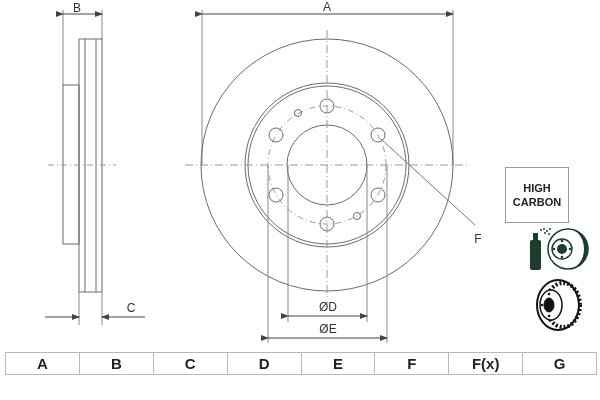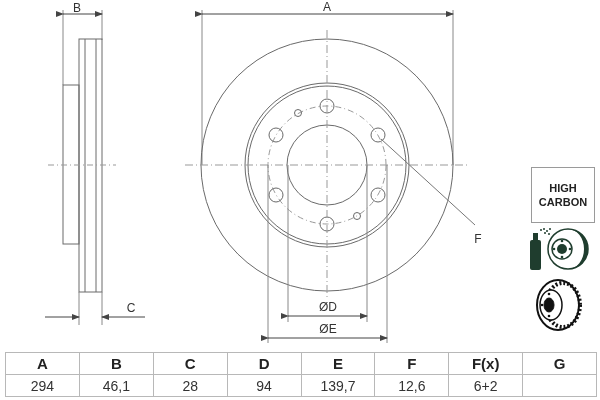--- a/index.html
+++ b/index.html
@@ -3,21 +3,21 @@
 <meta charset="utf-8">
 <style>
   html, body { margin: 0; padding: 0; background: #ffffff; }
   body { width: 600px; height: 400px; position: relative; overflow: hidden; font-family: "Liberation Sans", "DejaVu Sans", sans-serif; color: #222; }
   #drawing { position: absolute; left: 0; top: 0; width: 600px; height: 350px; }
   .spec-table { position: absolute; left: 5px; top: 352px; width: 592px; border-collapse: collapse; table-layout: fixed; }
   .spec-table td { border: 1px solid #b8b8b8; text-align: center; height: 21px; padding: 0; font-size: 14px; }
   .spec-table tr.hdr td { font-weight: bold; font-size: 15px; color: #222; }
   .spec-table tr.val td { color: #333; }
   .lbl { font-family: "Liberation Sans", "DejaVu Sans", sans-serif; font-size: 12px; fill: #333; }
-  .badge { position: absolute; left: 531px; top: 167px; width: 64px; height: 56px; border: 1px solid #9a9a9a; box-sizing: border-box; display: flex; flex-direction: column; align-items: center; justify-content: center; font-weight: bold; font-size: 11px; line-height: 14px; color: #222; }
+  .badge { position: absolute; left: 505px; top: 167px; width: 64px; height: 56px; border: 1px solid #9a9a9a; box-sizing: border-box; display: flex; flex-direction: column; align-items: center; justify-content: center; font-weight: bold; font-size: 11px; line-height: 14px; color: #222; }
 </style>
 </head>
 <body>
 
 <svg id="drawing" viewBox="0 0 600 350" xmlns="http://www.w3.org/2000/svg">
   <defs>
     <marker id="arr" markerWidth="8" markerHeight="6" refX="7" refY="3" orient="auto" markerUnits="userSpaceOnUse">
       <path d="M0,0 L8,3 L0,6 z" fill="#444"></path>
     </marker>
   </defs>
@@ -129,24 +129,14 @@
       <tr class="hdr">
     <td>A</td>
     <td>B</td>
     <td>C</td>
     <td>D</td>
     <td>E</td>
     <td>F</td>
     <td>F(x)</td>
     <td>G</td>
   </tr>
-  <tr class="val">
-    <td>294</td>
-    <td>46,1</td>
-    <td>28</td>
-    <td>94</td>
-    <td>139,7</td>
-    <td>12,6</td>
-    <td>6+2</td>
-    <td></td>
-  </tr>
 </tbody>
   </table>
 
 </body></html>

